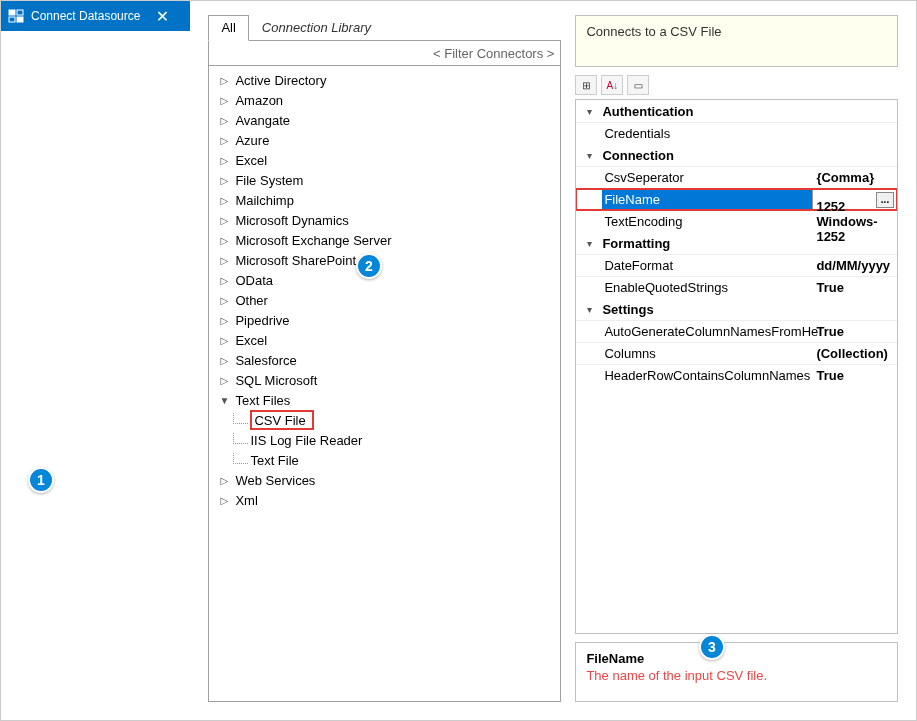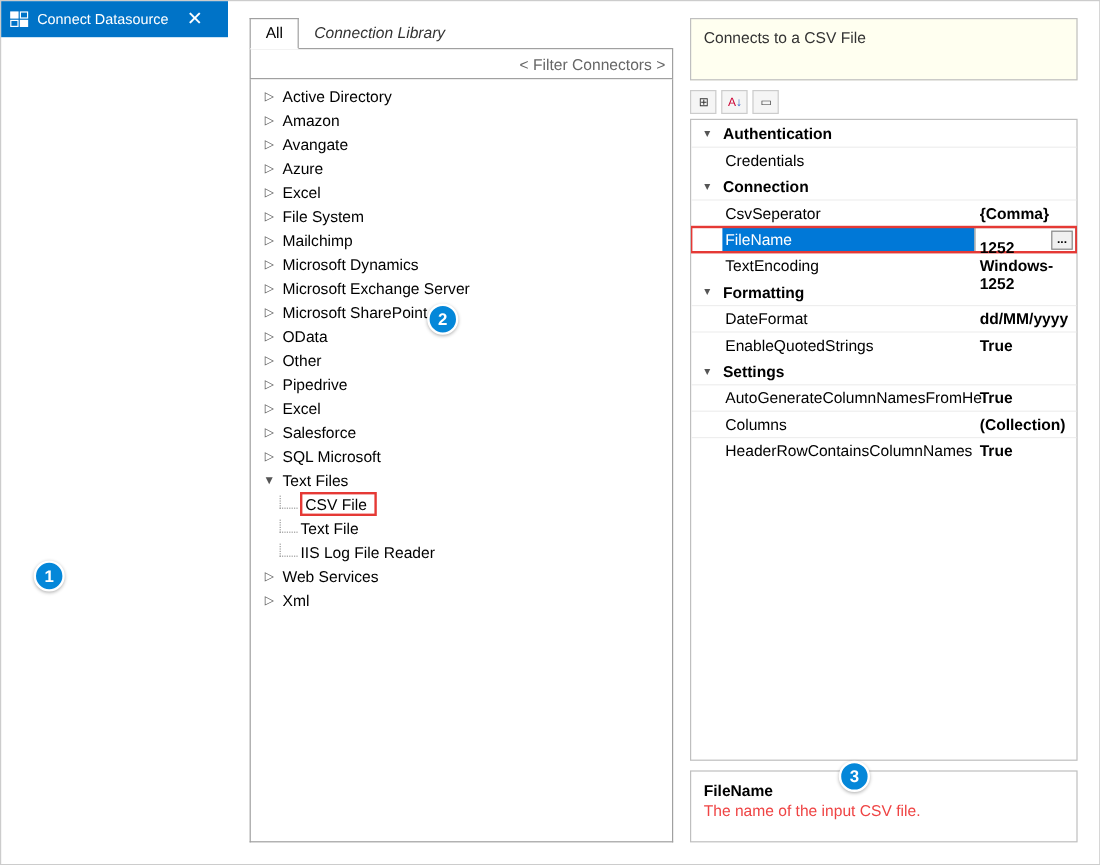--- a/index.html
+++ b/index.html
@@ -143,24 +143,24 @@
             <span class="expander">▼</span>
             <span class="tree-label">Text Files</span>
           </div>
           <div class="tree-children">
             <div class="tree-item">
               <span class="sel-red">
                 <span class="tree-label">CSV File</span>
               </span>
             </div>
             <div class="tree-item">
-              <span class="tree-label">Text File</span>
+              <span class="tree-label">IIS Log File Reader</span>
             </div>
             <div class="tree-item">
-              <span class="tree-label">IIS Log File Reader</span>
+              <span class="tree-label">Text File</span>
             </div>
           </div>
           <div class="tree-item">
             <span class="expander">▷</span>
             <span class="tree-label">Web Services</span>
           </div>
           <div class="tree-item">
             <span class="expander">▷</span>
             <span class="tree-label">Xml</span>
           </div>

